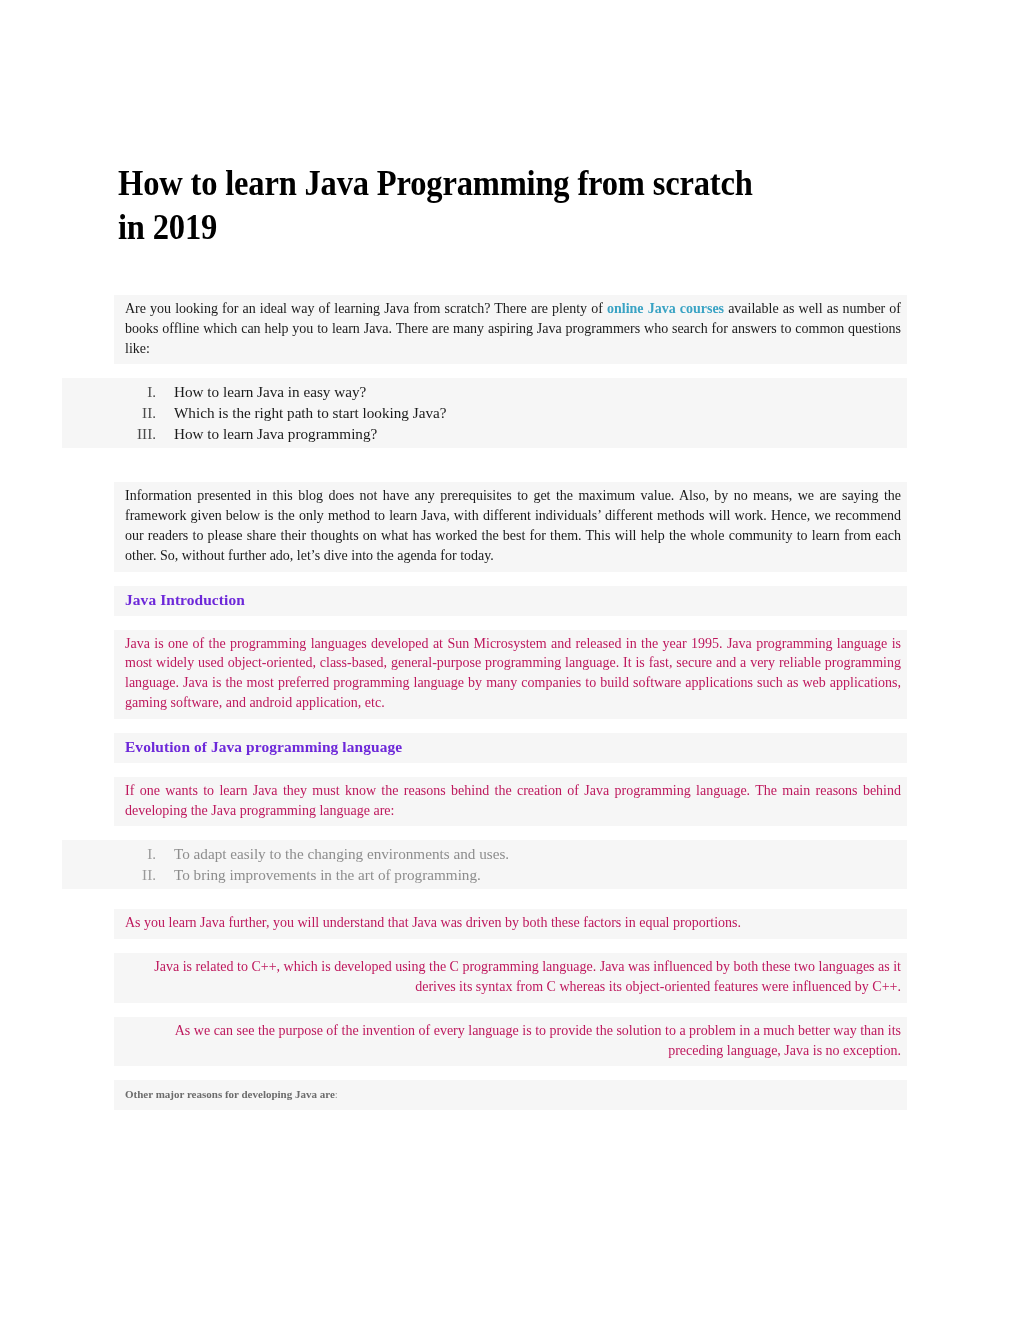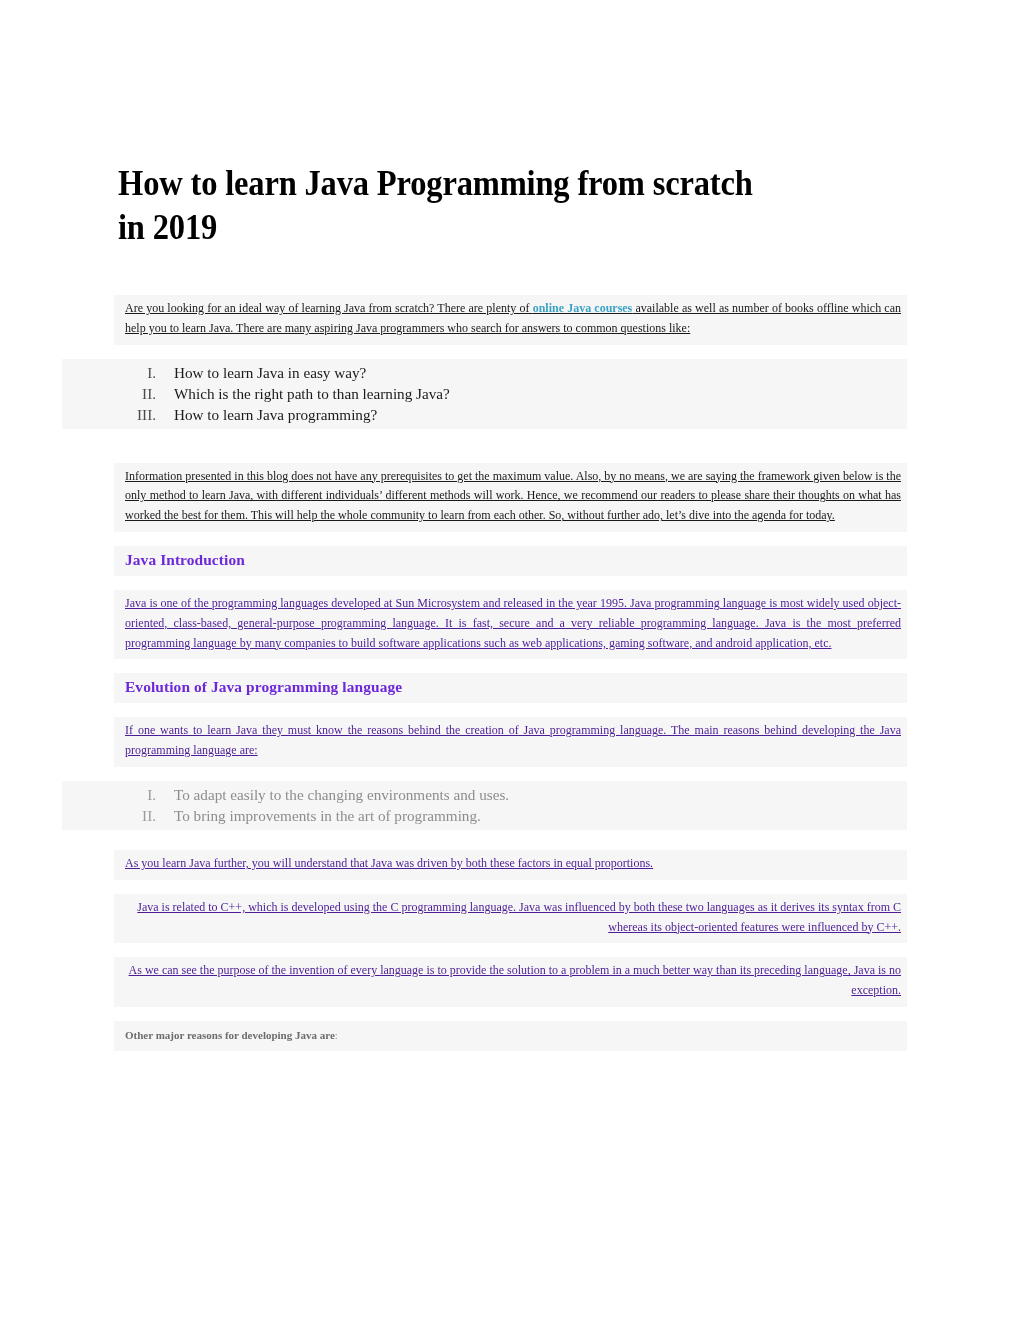--- a/index.html
+++ b/index.html
@@ -57,29 +57,28 @@
     box-sizing: border-box;
   }
   .gap {
     height: 14px;
     background: #ffffff;
   }
   .gap-lg { height: 20px; background: #ffffff; }
 
   p.para {
     margin: 0;
-    font-size: 12px;
+    font-size: 14px;
     line-height: 19.8px;
     text-align: justify;
     color: #1a1a1a;
     padding: 0 0 0 5px;
-    text-decoration: underline;
   }
   p.para.light {
-    color: #4c1d95;
+    color: #be185d;
   }
   p.para.last-left {
     text-align: right;
   }
 
   a.inline-link {
     color: #3aa3c4;
     font-weight: bold;
     text-decoration: none;
   }
@@ -156,21 +155,21 @@
     <div class="gap"></div>
 
     <div class="list-block">
       <ol class="roman-list">
         <li>
           <span class="num">I.</span>
           <span>How to learn Java in easy way?</span>
         </li>
         <li>
           <span class="num">II.</span>
-          <span>Which is the right path to than learning Java?</span>
+          <span>Which is the right path to start looking Java?</span>
         </li>
         <li>
           <span class="num">III.</span>
           <span>How to learn Java programming?</span>
         </li>
       </ol>
     </div>
 
     <div class="gap-lg"></div>
 

